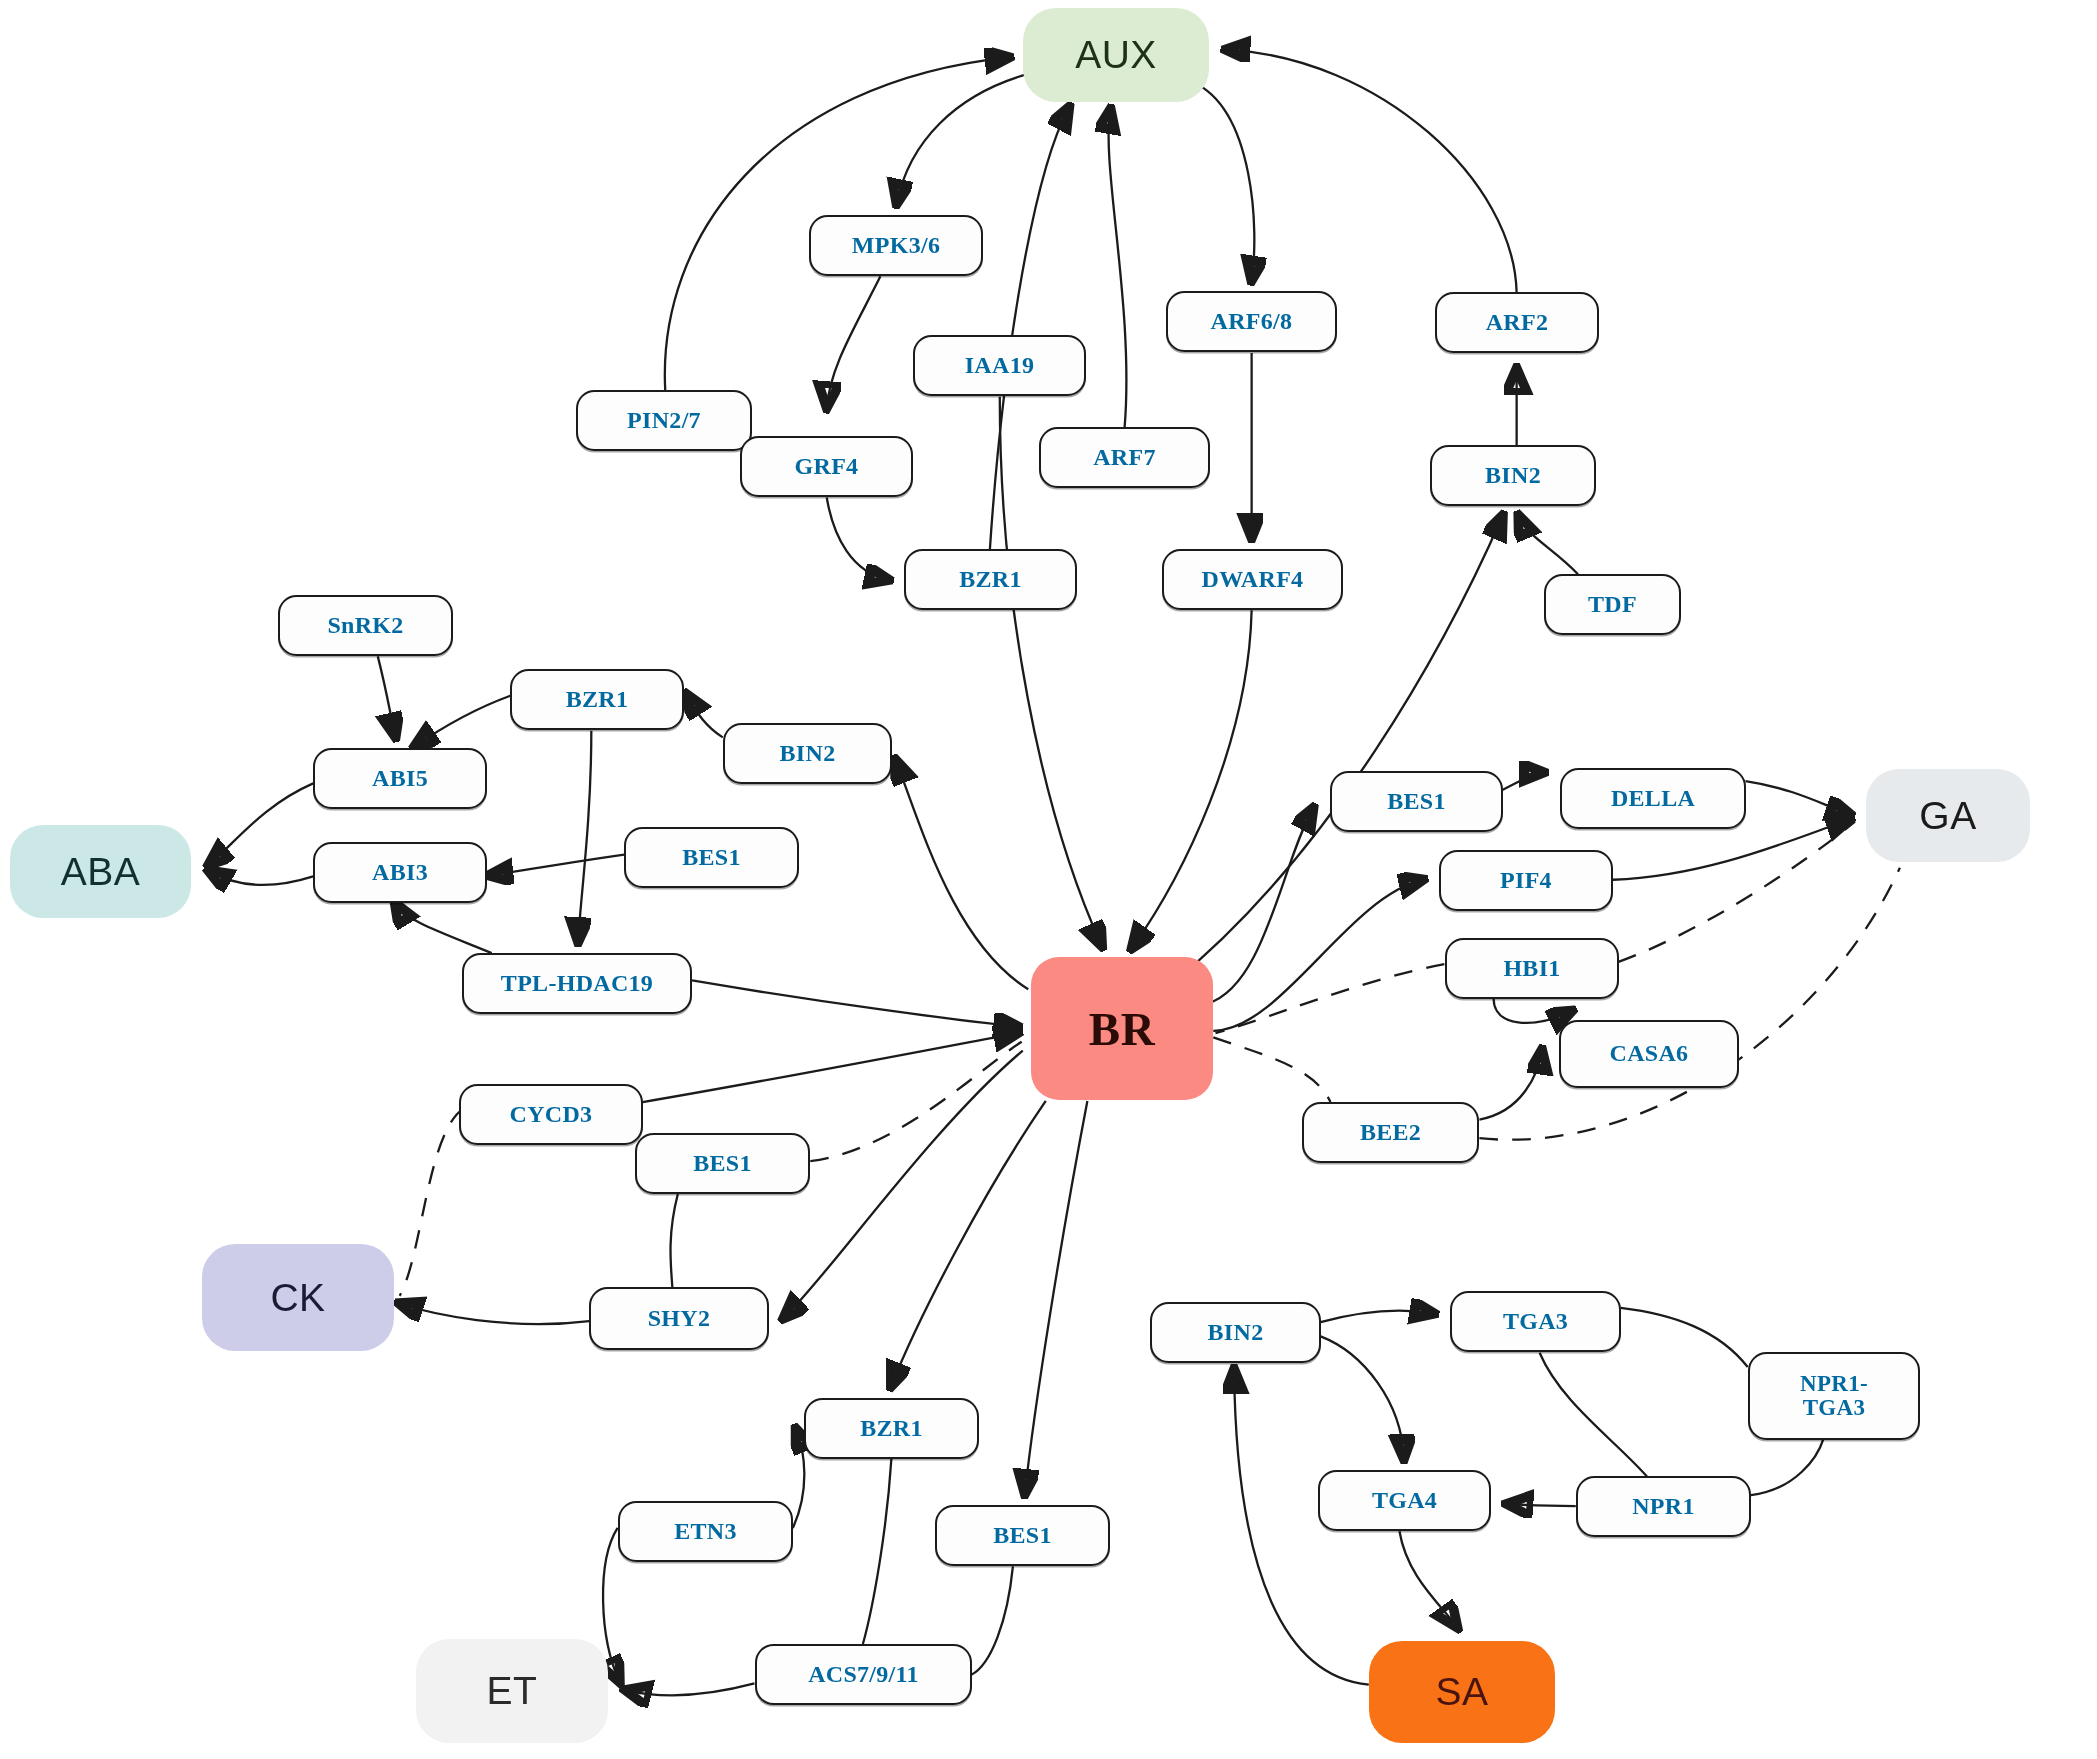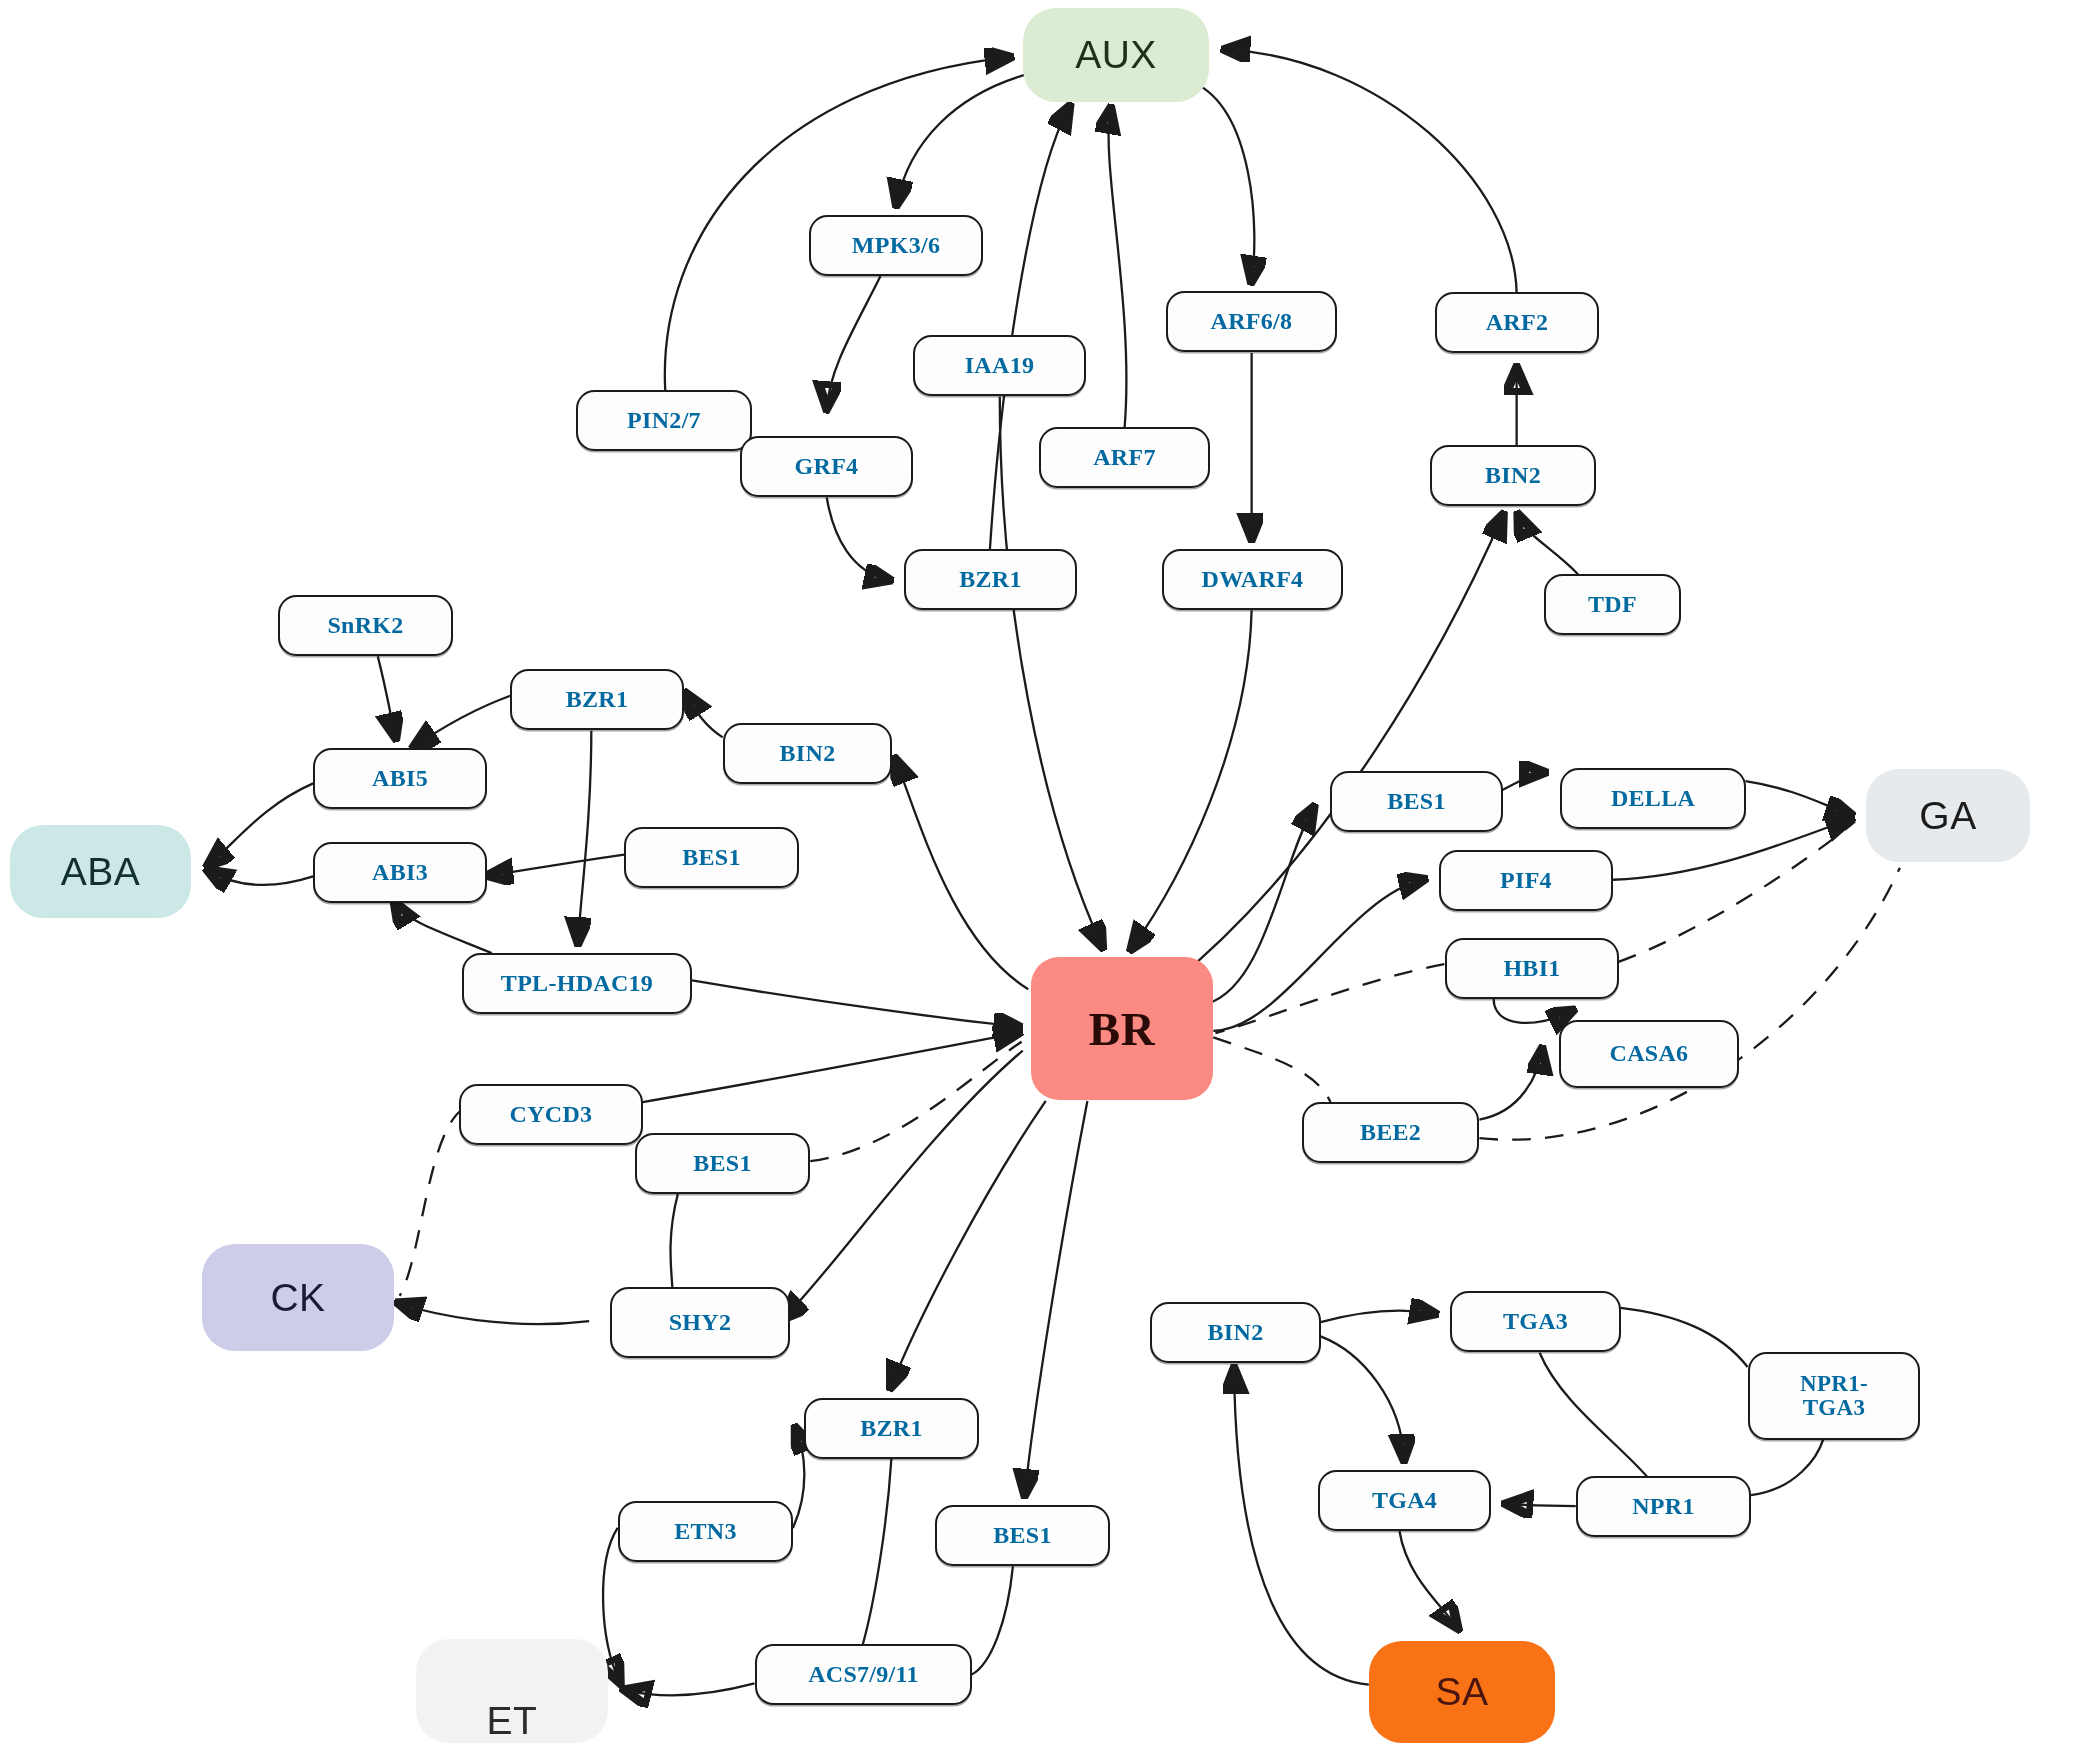--- a/index.html
+++ b/index.html
@@ -221,21 +221,21 @@
   </div>
 
   <div class="hormone" style="left:202px; top:1244px; width:192px; height:107px; background:#cdcdea; color:#1b1b33;">
     <span>CK</span>
   </div>
 
   <div class="hormone" style="left:10px; top:825px; width:181px; height:93px; background:#cbe8e6; color:#12302f;">
     <span>ABA</span>
   </div>
 
-  <div class="hormone" style="left:416px; top:1639px; width:192px; height:104px; background:#f2f2f2; color:#2b2b2b;align-items:flex-end;">
+  <div class="hormone" style="left:416px; top:1639px; width:192px; height:104px; background:#f2f2f2; color:#2b2b2b;">
     <span>ET</span>
   </div>
 
   <div class="hormone" style="left:1369px; top:1641px; width:186px; height:102px; background:#f97316; color:#4a1410;">
     <span>SA</span>
   </div>
 
   <div class="node" style="left:809px; top:215px; width:174px; height:61px;">
     <span>MPK3/6</span>
     </div>
@@ -333,21 +333,21 @@
     </div>
 
   <div class="node" style="left:1302px; top:1102px; width:177px; height:61px;">
     <span>BEE2</span>
     </div>
 
   <div class="node" style="left:635px; top:1133px; width:175px; height:61px;">
     <span>BES1</span>
     </div>
 
-  <div class="node" style="left:589px; top:1287px; width:180px; height:71px;margin-left:21px;">
+  <div class="node" style="left:589px; top:1287px; width:180px; height:63px;">
     <span>SHY2</span>
     </div>
 
   <div class="node" style="left:1450px; top:1291px; width:171px; height:61px;">
     <span>TGA3</span>
     </div>
 
   <div class="node" style="left:1150px; top:1302px; width:171px; height:61px;">
     <span>BIN2</span>
     </div>

